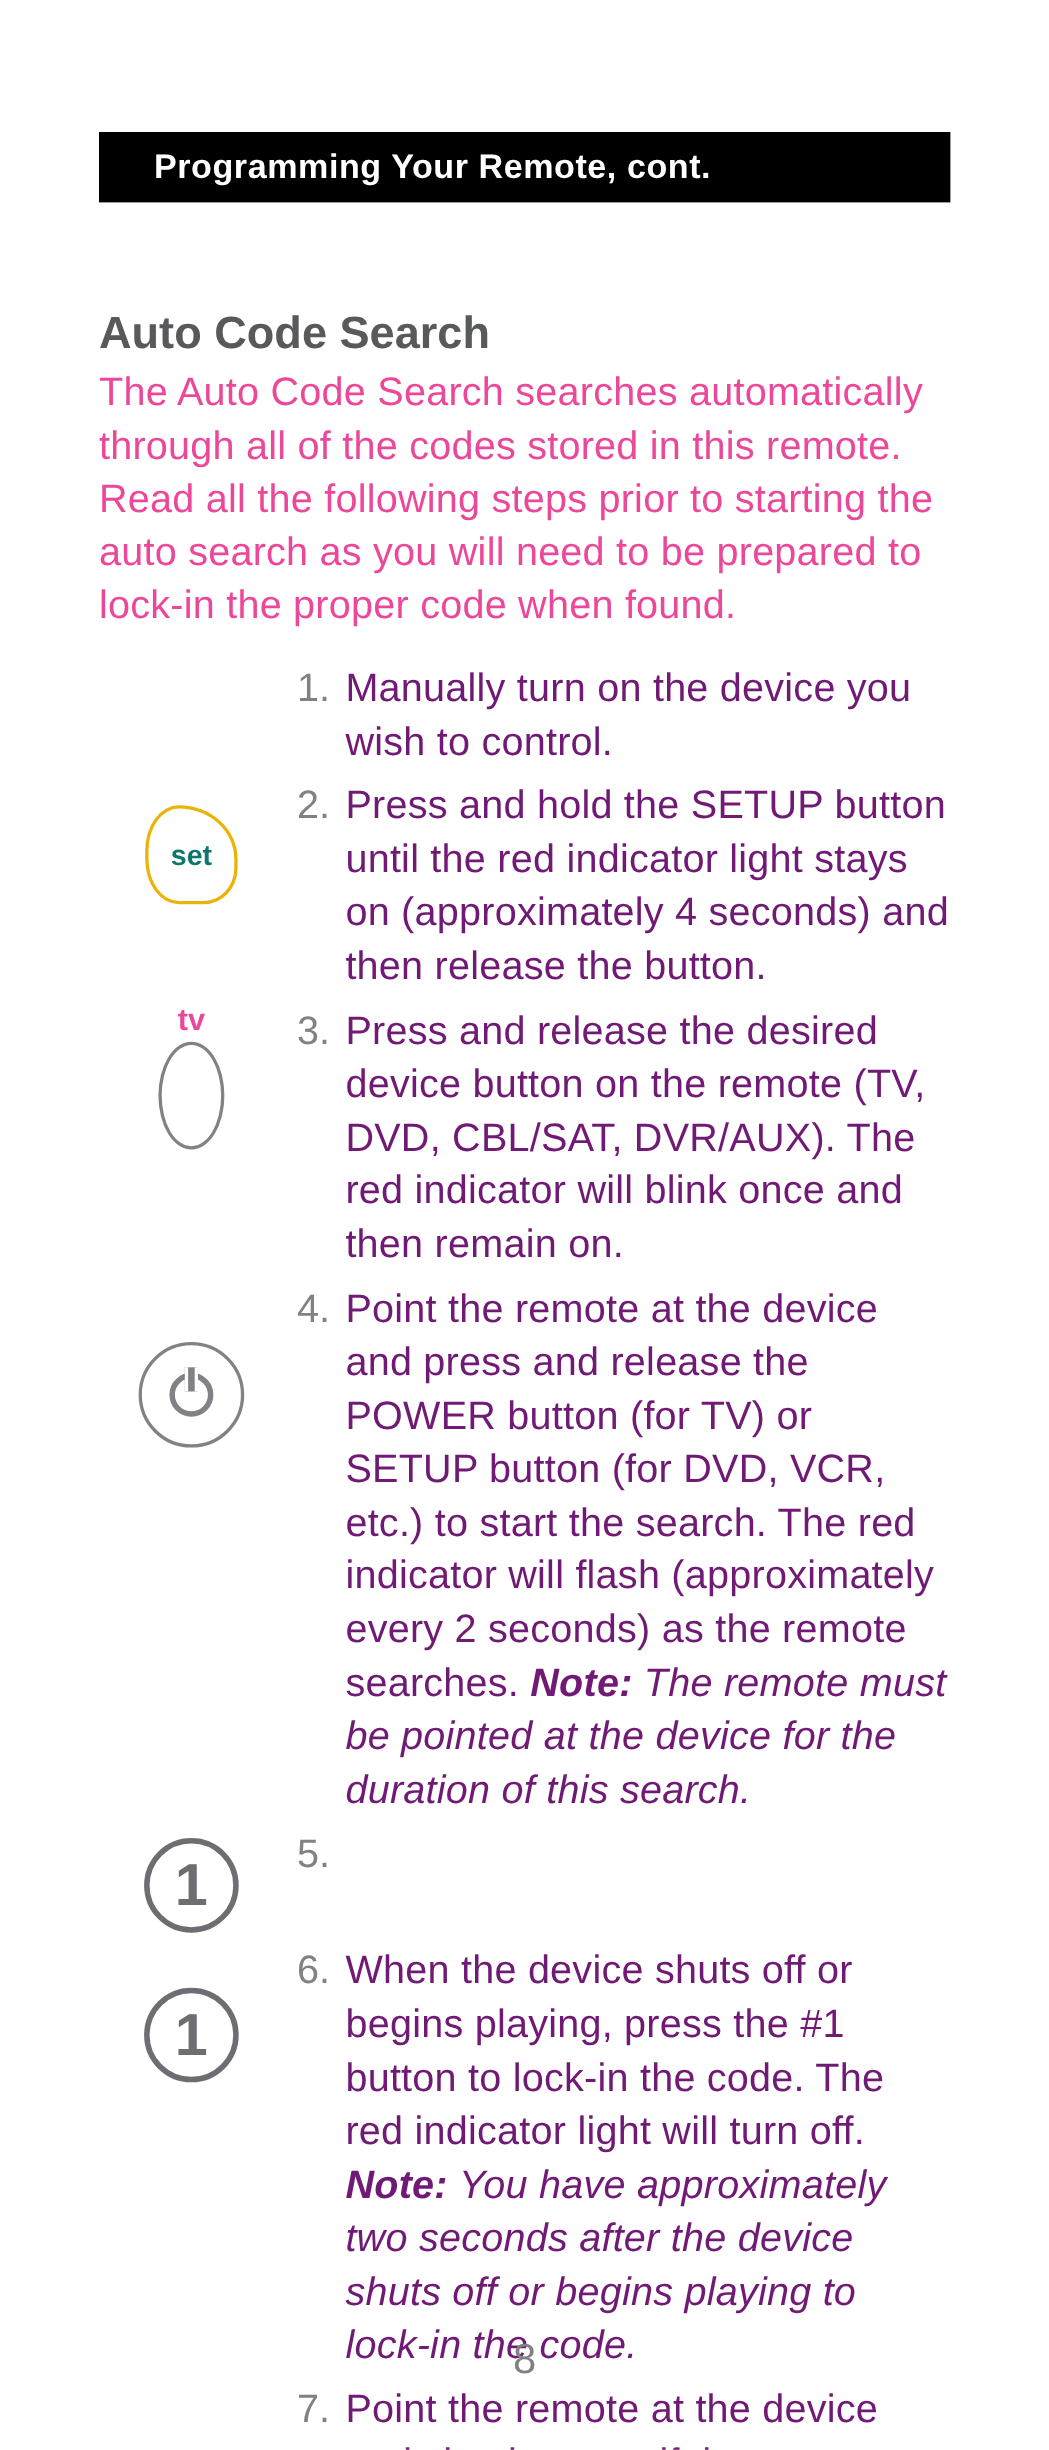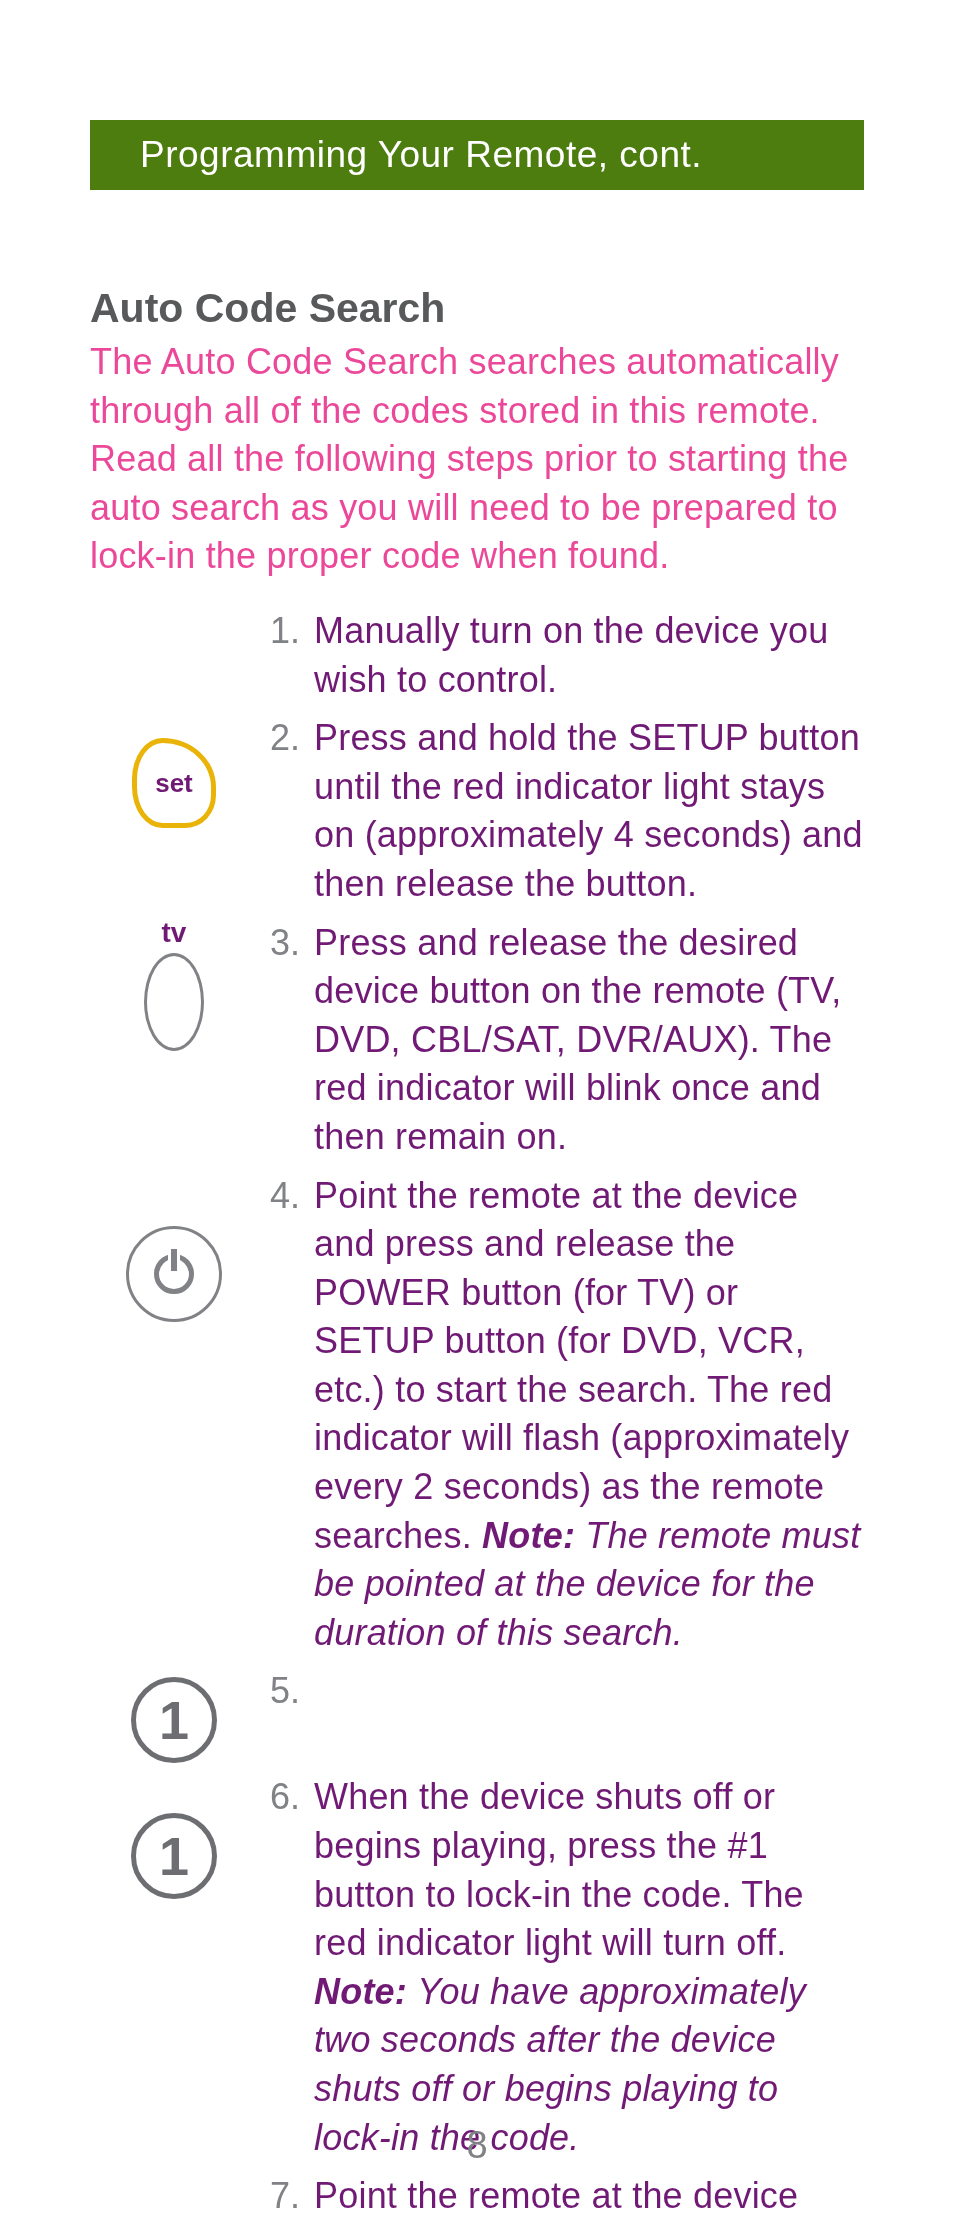--- a/index.html
+++ b/index.html
@@ -9,24 +9,24 @@
     height: 2227px;
     background: #fff;
     font-family: "Segoe UI", "Helvetica Neue", Arial, sans-serif;
     color: #4c4d4f;
     position: relative;
   }
   .page {
     padding: 120px 90px 0 90px;
   }
   .banner {
-    background: #4d7c0f;
+    background: #000000;
     color: #fff;
-    font-size: 37px;
-    font-weight: 400;
+    font-size: 31px;
+    font-weight: 700;
     padding: 14px 0 14px 50px;
     letter-spacing: 0.5px;
   }
   .sect-title {
     font-size: 41px;
     font-weight: 700;
     color: #58595b;
     margin-top: 95px;
   }
   .intro {
@@ -68,28 +68,28 @@
     line-height: 1.35;
     letter-spacing: 0.2px;
   }
   .text-col b { font-weight: 400; }
   .text-col i { font-style: italic; }
   .text-col .nb { font-weight: 700; font-style: italic; }
 
   
   .ic-set {
     width: 84px; height: 90px;
-    border: 5px solid #eab308;
+    border: 3px solid #eab308;
     border-radius: 40% 70% 40% 40% / 50% 60% 40% 50%;
     display: flex; align-items: center; justify-content: center;
-    font-size: 26px; font-weight: 700; color: #701a75;
+    font-size: 26px; font-weight: 700; color: #0f766e;
     margin-top: 20px;
   }
   .ic-tv-wrap { display:flex; flex-direction:column; align-items:center; margin-top:-6px;}
-  .ic-tv-label { font-size: 28px; font-weight: 700; color: #701a75; margin-bottom: 4px;}
+  .ic-tv-label { font-size: 28px; font-weight: 700; color: #ec4899; margin-bottom: 4px;}
   .ic-tv { width: 60px; height: 98px; border: 3px solid #808285; border-radius: 50%/50%; }
   .ic-power {
     width: 96px; height: 96px; border: 3px solid #808285; border-radius: 50%;
     display:flex; align-items:center; justify-content:center; margin-top: 50px;
   }
   .ic-power .glyph {
     width: 40px; height: 40px; border: 5px solid #808285; border-radius: 50%;
     position: relative;
   }
   .ic-power .glyph::before {

